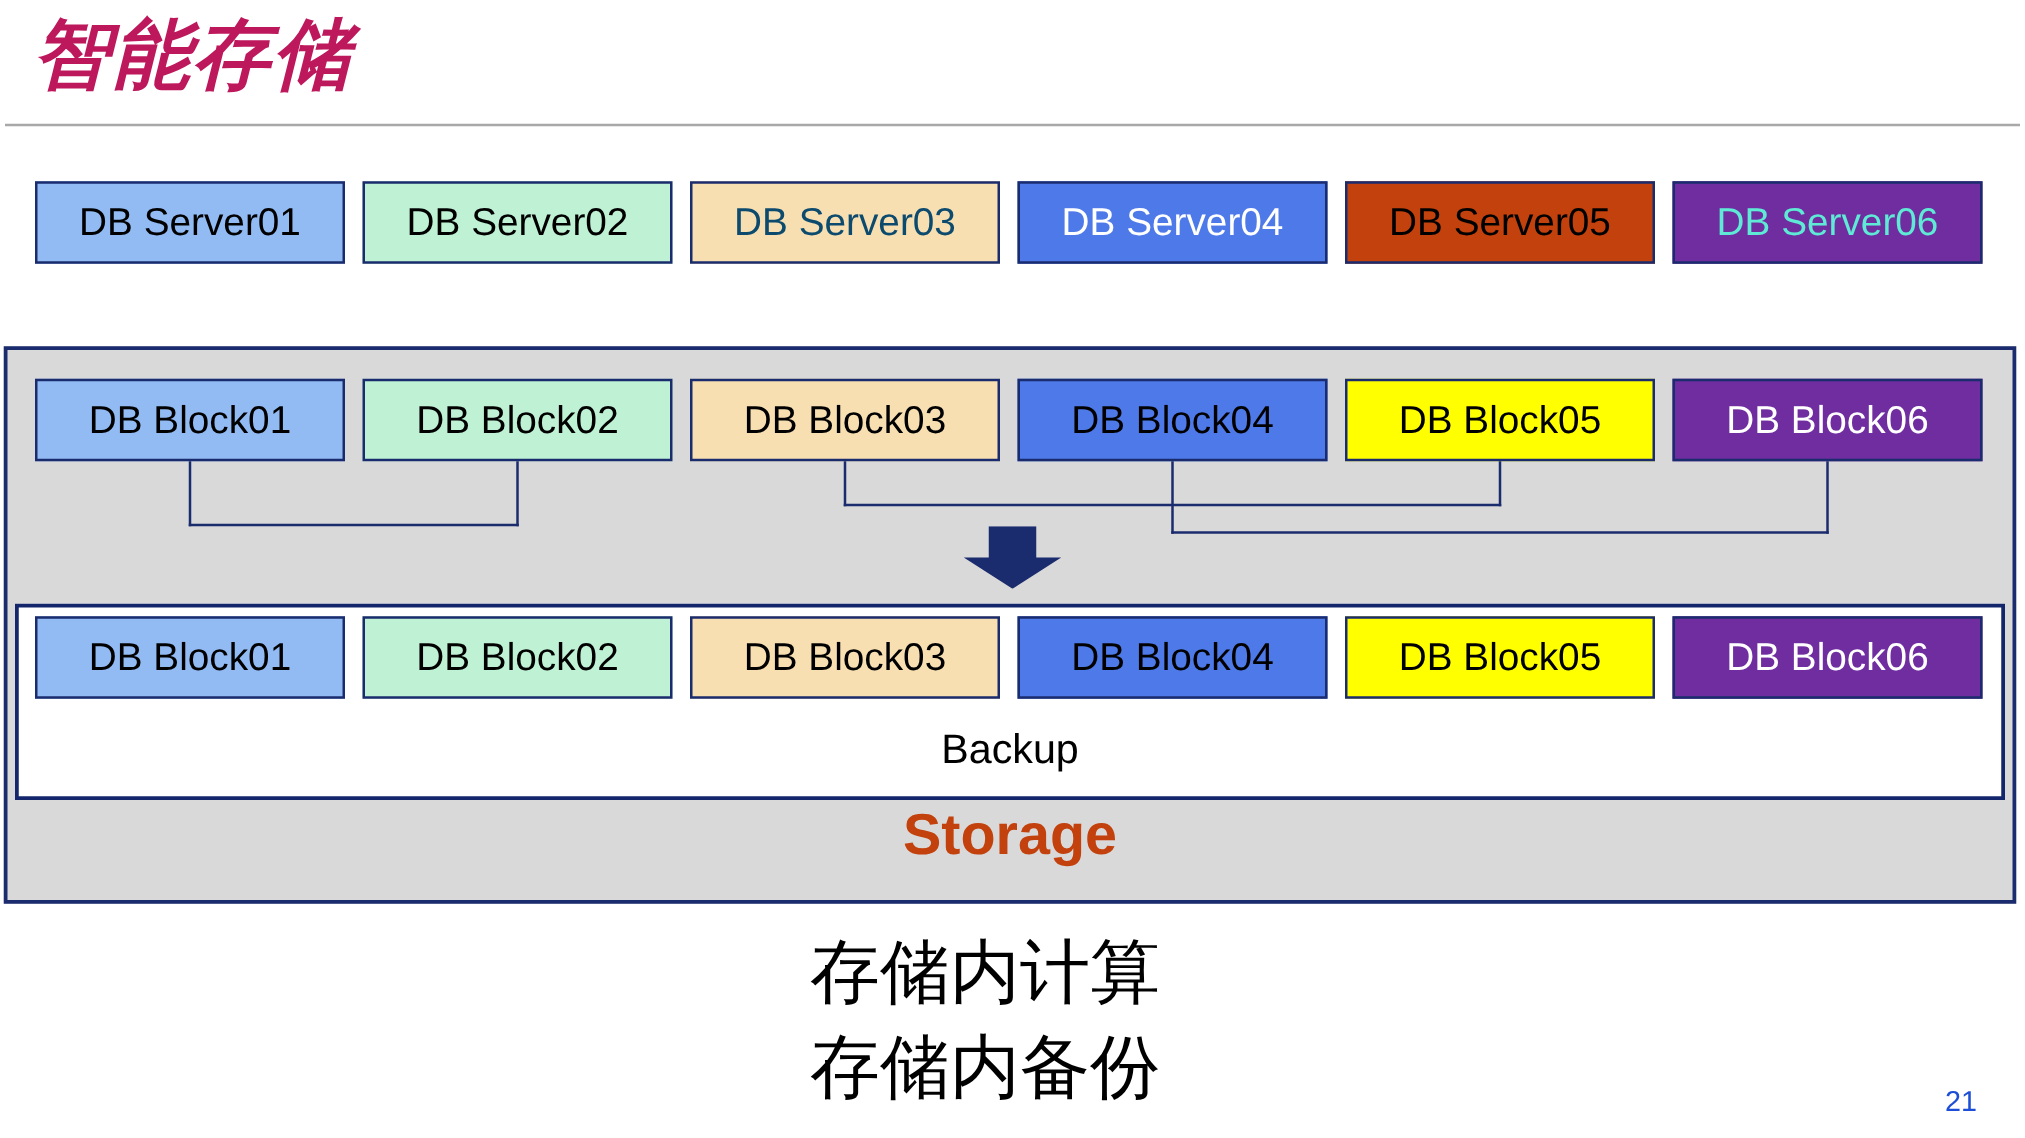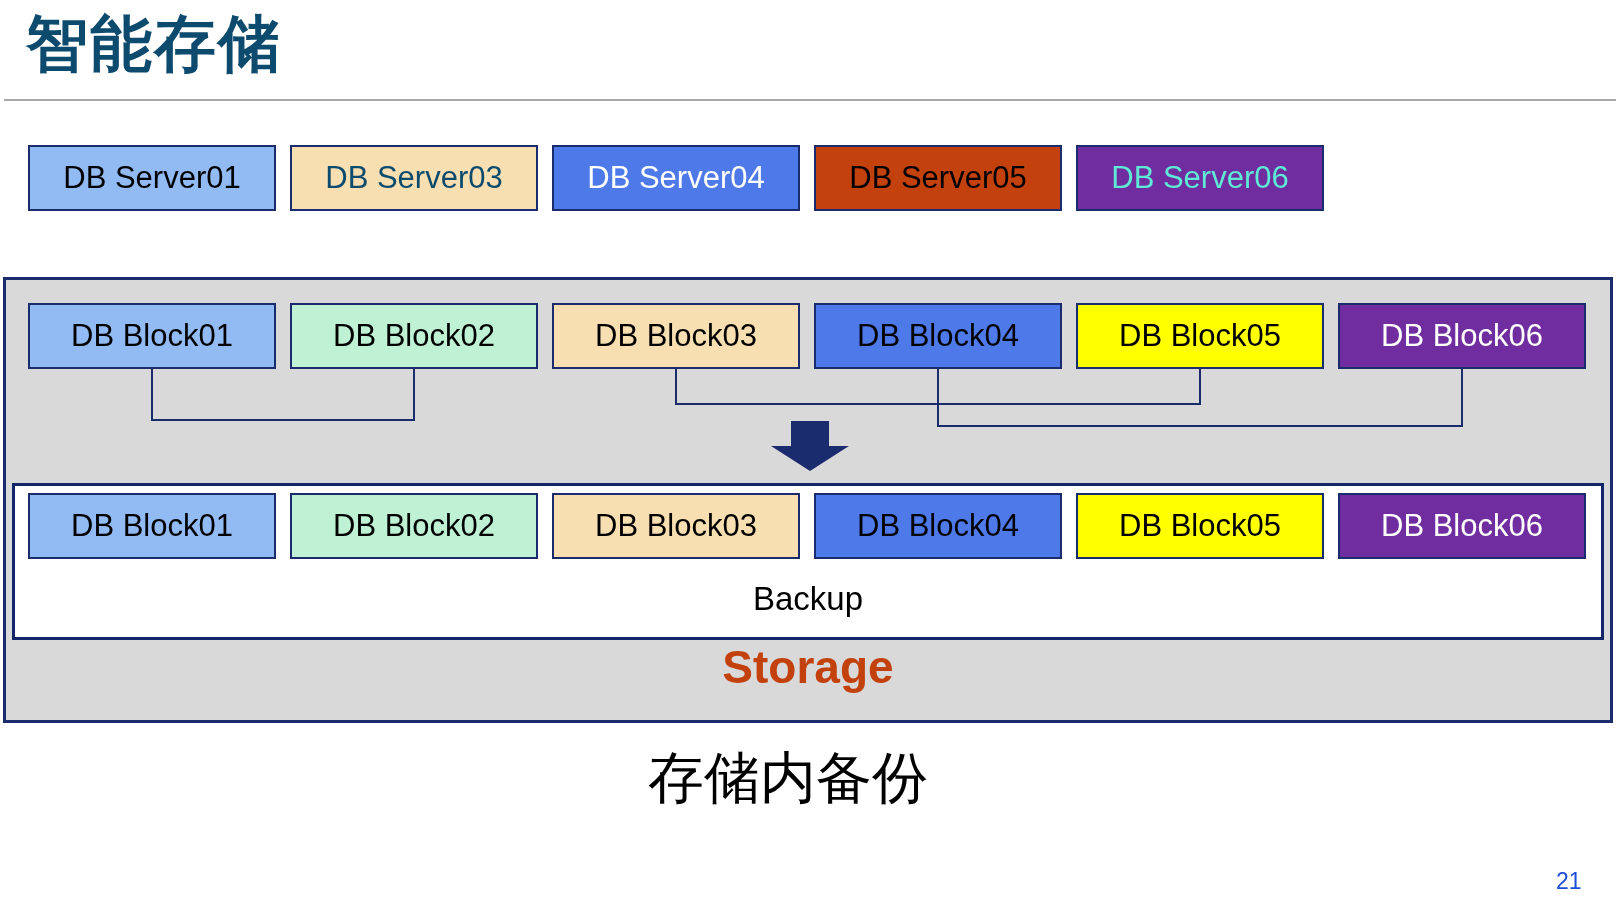--- a/index.html
+++ b/index.html
@@ -6,22 +6,22 @@
   html,body { width:1620px; height:910px; }
   body {
     position:relative;
     background:#ffffff;
     font-family:"Liberation Sans", sans-serif;
     overflow:hidden;
   }
 
   .title {
     position:absolute; left:26px; top:2px;
-    font-size:62px; font-weight:700; color:#0c4a6e;
-    letter-spacing:2px; white-space:nowrap;
+    font-size:62px; font-weight:700; color:#be185d;
+    letter-spacing:2px; white-space:nowrap;font-style:italic;
   }
   .title-rule {
     position:absolute; left:4px; top:99px;
     width:1612px; height:2px; background:#A8A8A8;
   }
 
   .row { position:absolute; display:flex; gap:14px; }
   .row-servers { left:28px; top:145px; }
   .box {
     width:248px; height:66px;
@@ -77,20 +77,21 @@
   }
 </style>
 </head>
 <body>
 
 <div class="title">智能存储</div>
 <div class="title-rule"></div>
 
 <div class="row row-servers">
   <div class="box" style="background: rgb(146, 187, 244); color: rgb(0, 0, 0);">DB Server01</div>
+  <div class="box" style="background: rgb(191, 242, 212); color: rgb(0, 0, 0);">DB Server02</div>
   <div class="box" style="background: rgb(248, 223, 178); color: #0c4a6e;">DB Server03</div>
   <div class="box" style="background: rgb(78, 121, 233); color: #ffffff;">DB Server04</div>
   <div class="box" style="background: #c2410c; color: rgb(0, 0, 0);">DB Server05</div>
   <div class="box" style="background: rgb(111, 45, 160); color: #5eead4;">DB Server06</div>
 </div>
 
 <div class="storage-container">
 
   <div class="row row-blocks-top">
     <div class="box" style="background: rgb(146, 187, 244); color: rgb(0, 0, 0);">DB Block01</div>
@@ -119,17 +120,18 @@
       <div class="box" style="background: rgb(111, 45, 160); color: rgb(255, 255, 255);">DB Block06</div>
     </div>
     <div class="backup-label">Backup</div>
   </div>
 
   <div class="storage-label">Storage</div>
 </div>
 
 <div class="caption">
   <div class="caption-inner">
+    <div>存储内计算</div>
     <div>存储内备份</div>
   </div>
 </div>
 
 <div class="page-number">21</div>
 
 </body></html>

